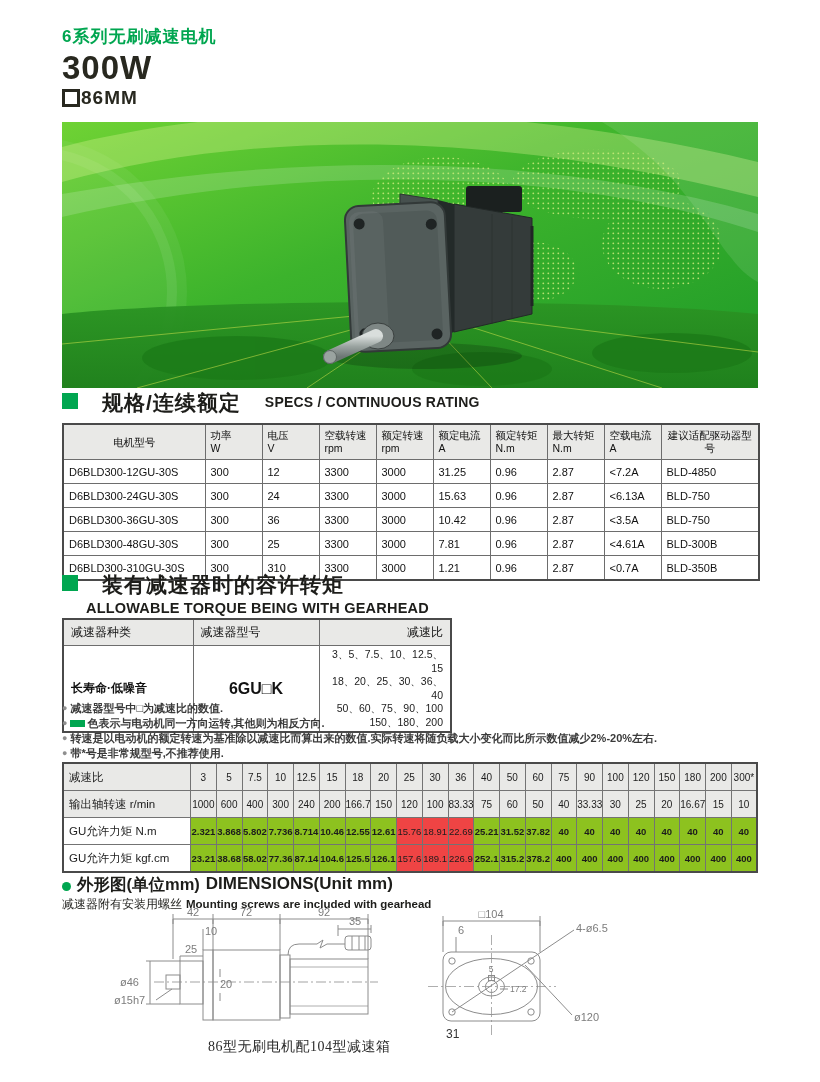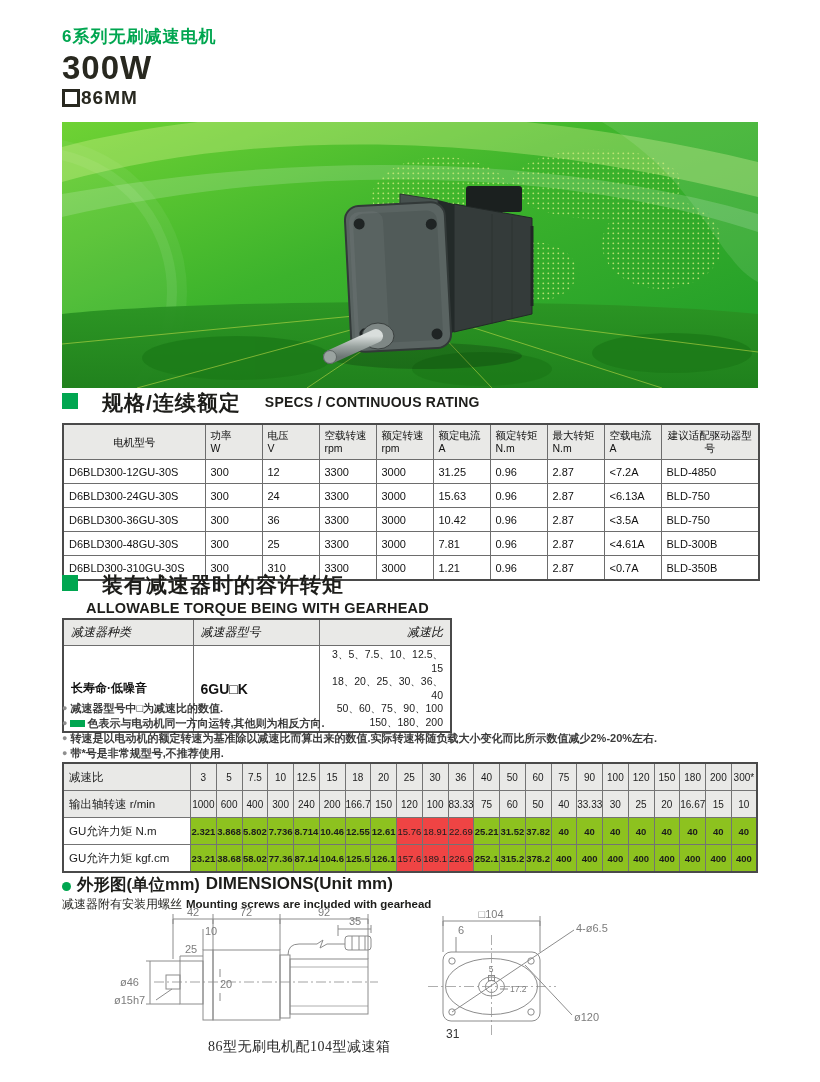--- a/index.html
+++ b/index.html
@@ -34,25 +34,25 @@
   .spec-table thead th.center{text-align:center;}
   .spec-table tbody td{height:19px;background:#fff;}
   .spec-table col.c-model{width:142px;}
   .spec-table col.c-mid{width:57px;}
   .spec-table col.c-driver{width:98px;}
 
   
   .gear-table{position:absolute;left:62px;top:618px;width:388px;border-collapse:collapse;
               table-layout:fixed;font-size:12px;color:#111;border:2px solid #4a4a4a;}
   .gear-table th,.gear-table td{border:1px solid #6d6d6d;padding:2px 7px;vertical-align:middle;}
-  .gear-table thead th{background:var(--table-header-bg,#e9e9e7);font-weight:normal;height:21px;text-align:left;font-style:italic;}
+  .gear-table thead th{background:var(--table-header-bg,#e9e9e7);font-weight:normal;height:21px;text-align:left;}
   .gear-table thead th.right{text-align:right;}
   .gear-table tbody td{height:58px;background:#fff;}
   .gear-type{font-weight:bold;}
-  .gear-model{font-size:14px;font-weight:bold;}
+  .gear-model{font-size:16px;font-weight:bold;text-align:center;}
   .gear-ratios{font-size:10.5px;line-height:13.5px;text-align:right;color:#222;}
 
   
   .notes{position:absolute;left:62px;top:701px;margin:0;padding:0;list-style:none;width:700px;font-weight:bold;}
   .notes li{font-size:11px;line-height:15px;color:#3a3a3a;white-space:nowrap;}
   .notes .bullet{color:#8f8f8f;margin-right:3px;font-size:9px;vertical-align:1px;}
   .notes .swatch{display:inline-block;width:15px;height:7px;background:var(--brand-green,#00a650);margin-right:2px;}
 
   
   .ratio-table{position:absolute;left:62px;top:762px;width:696px;border-collapse:collapse;

